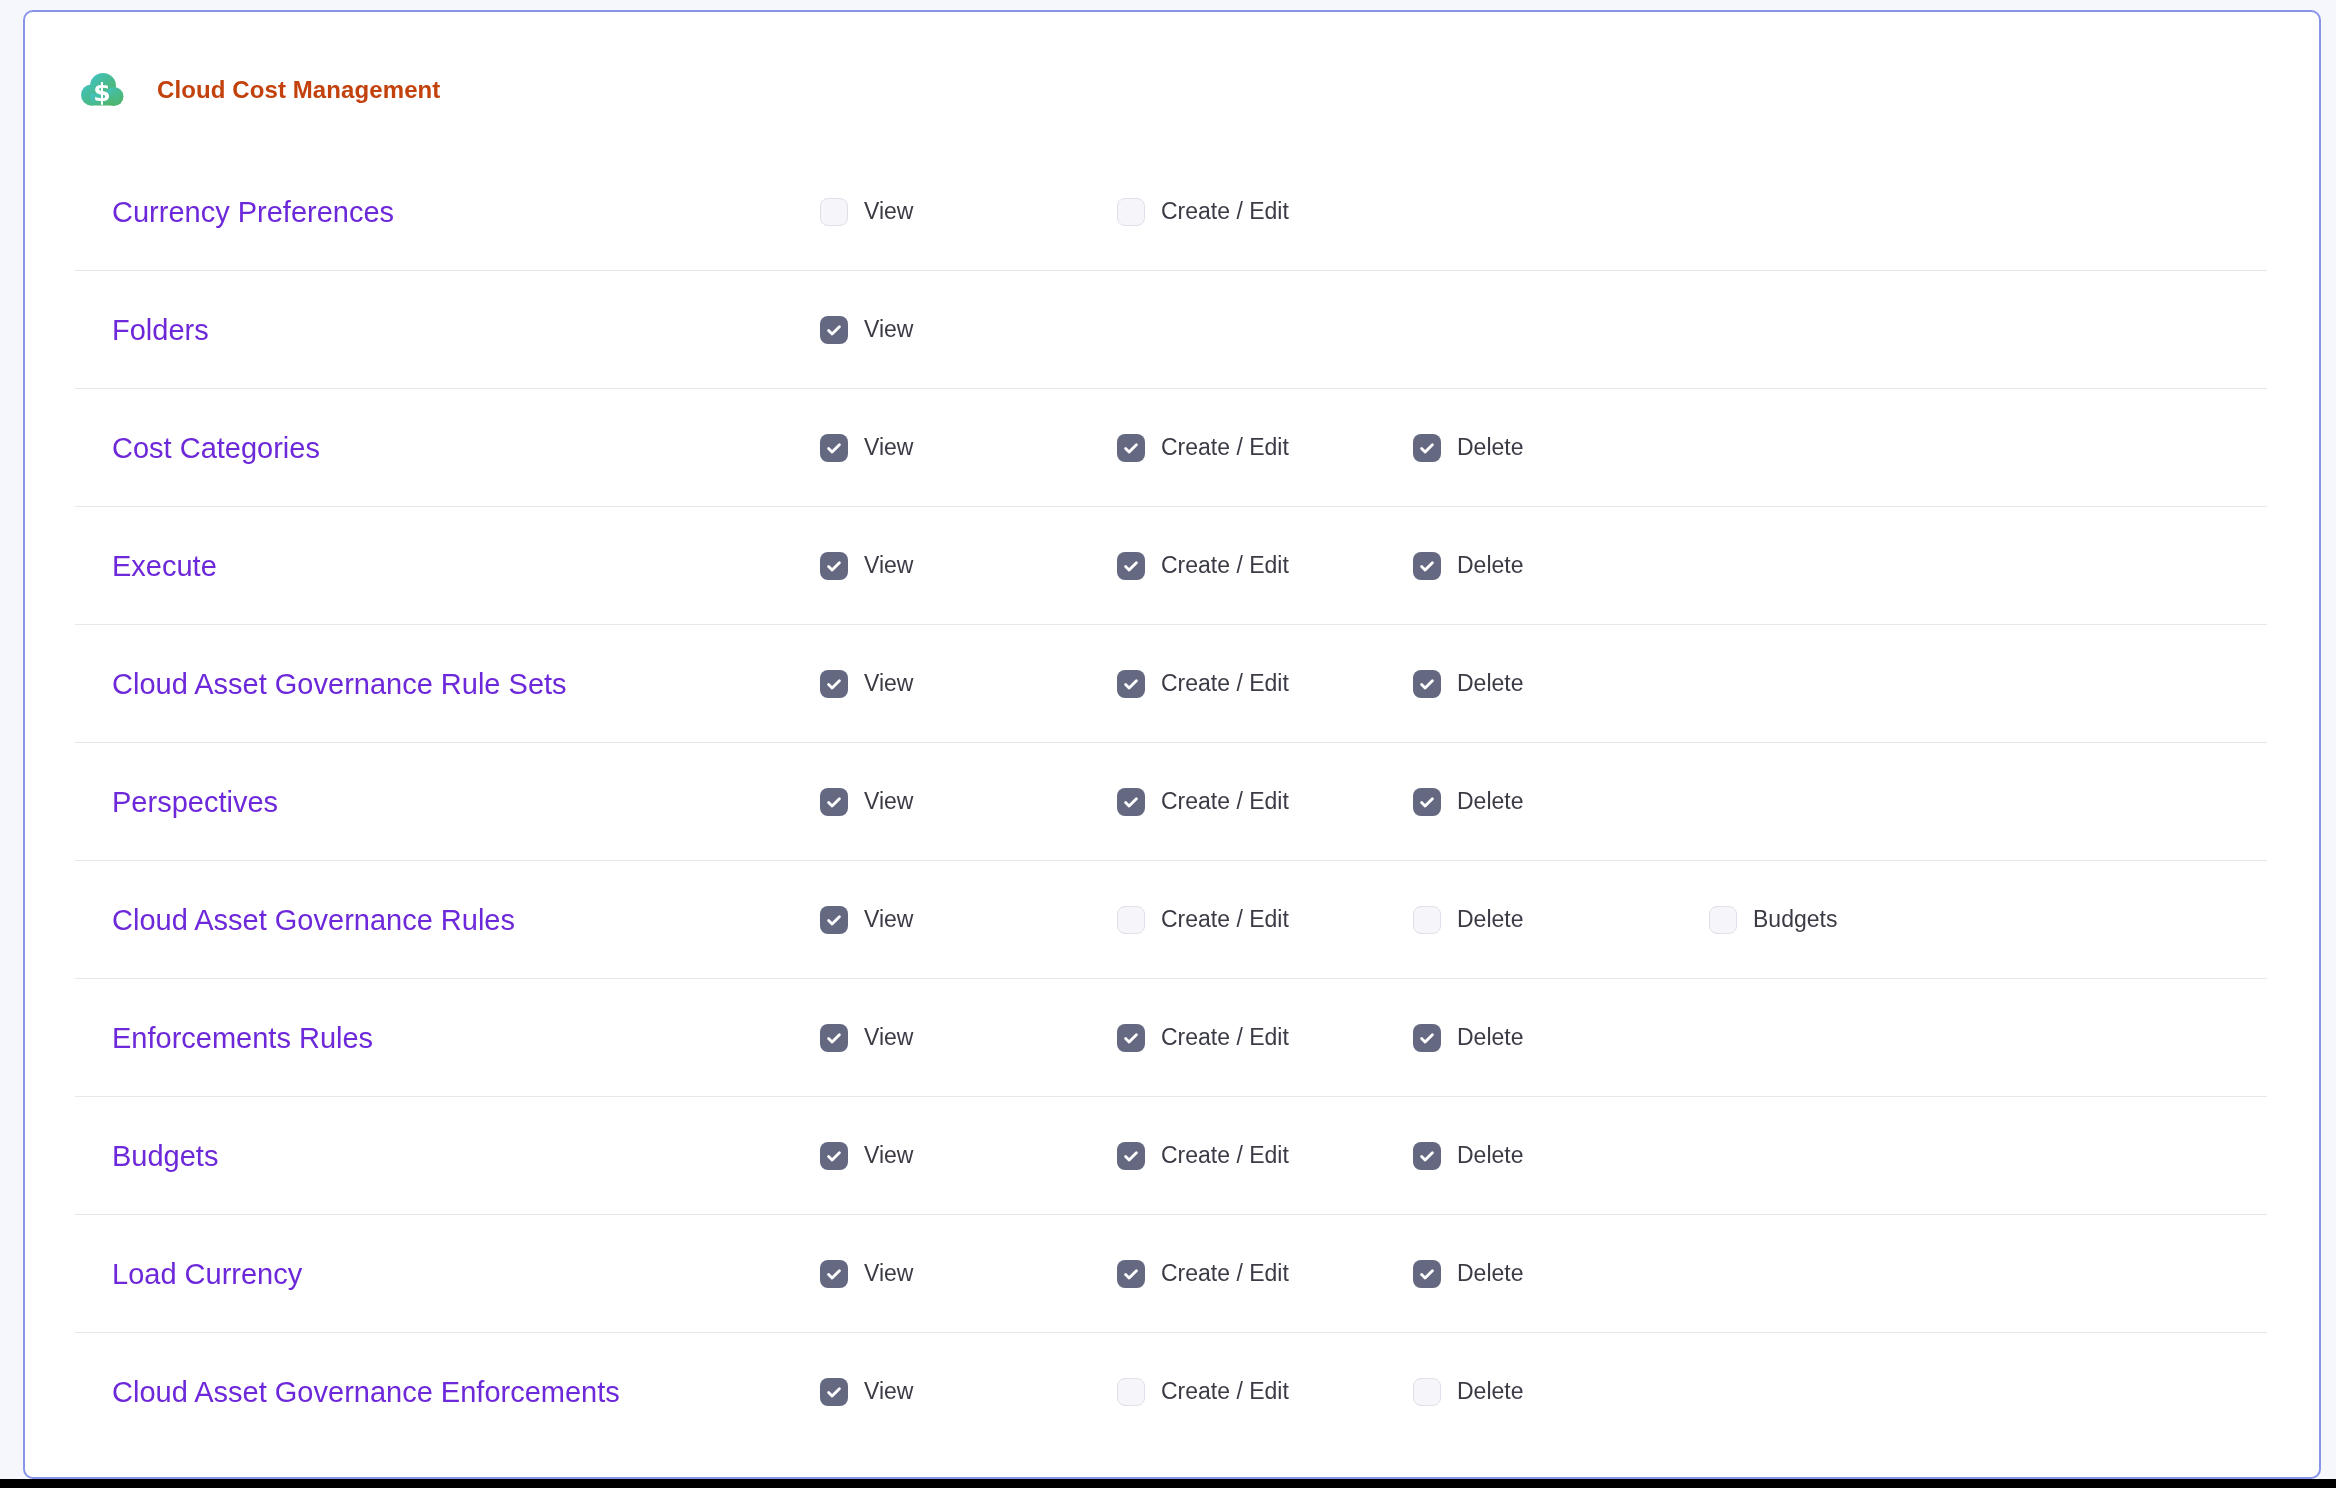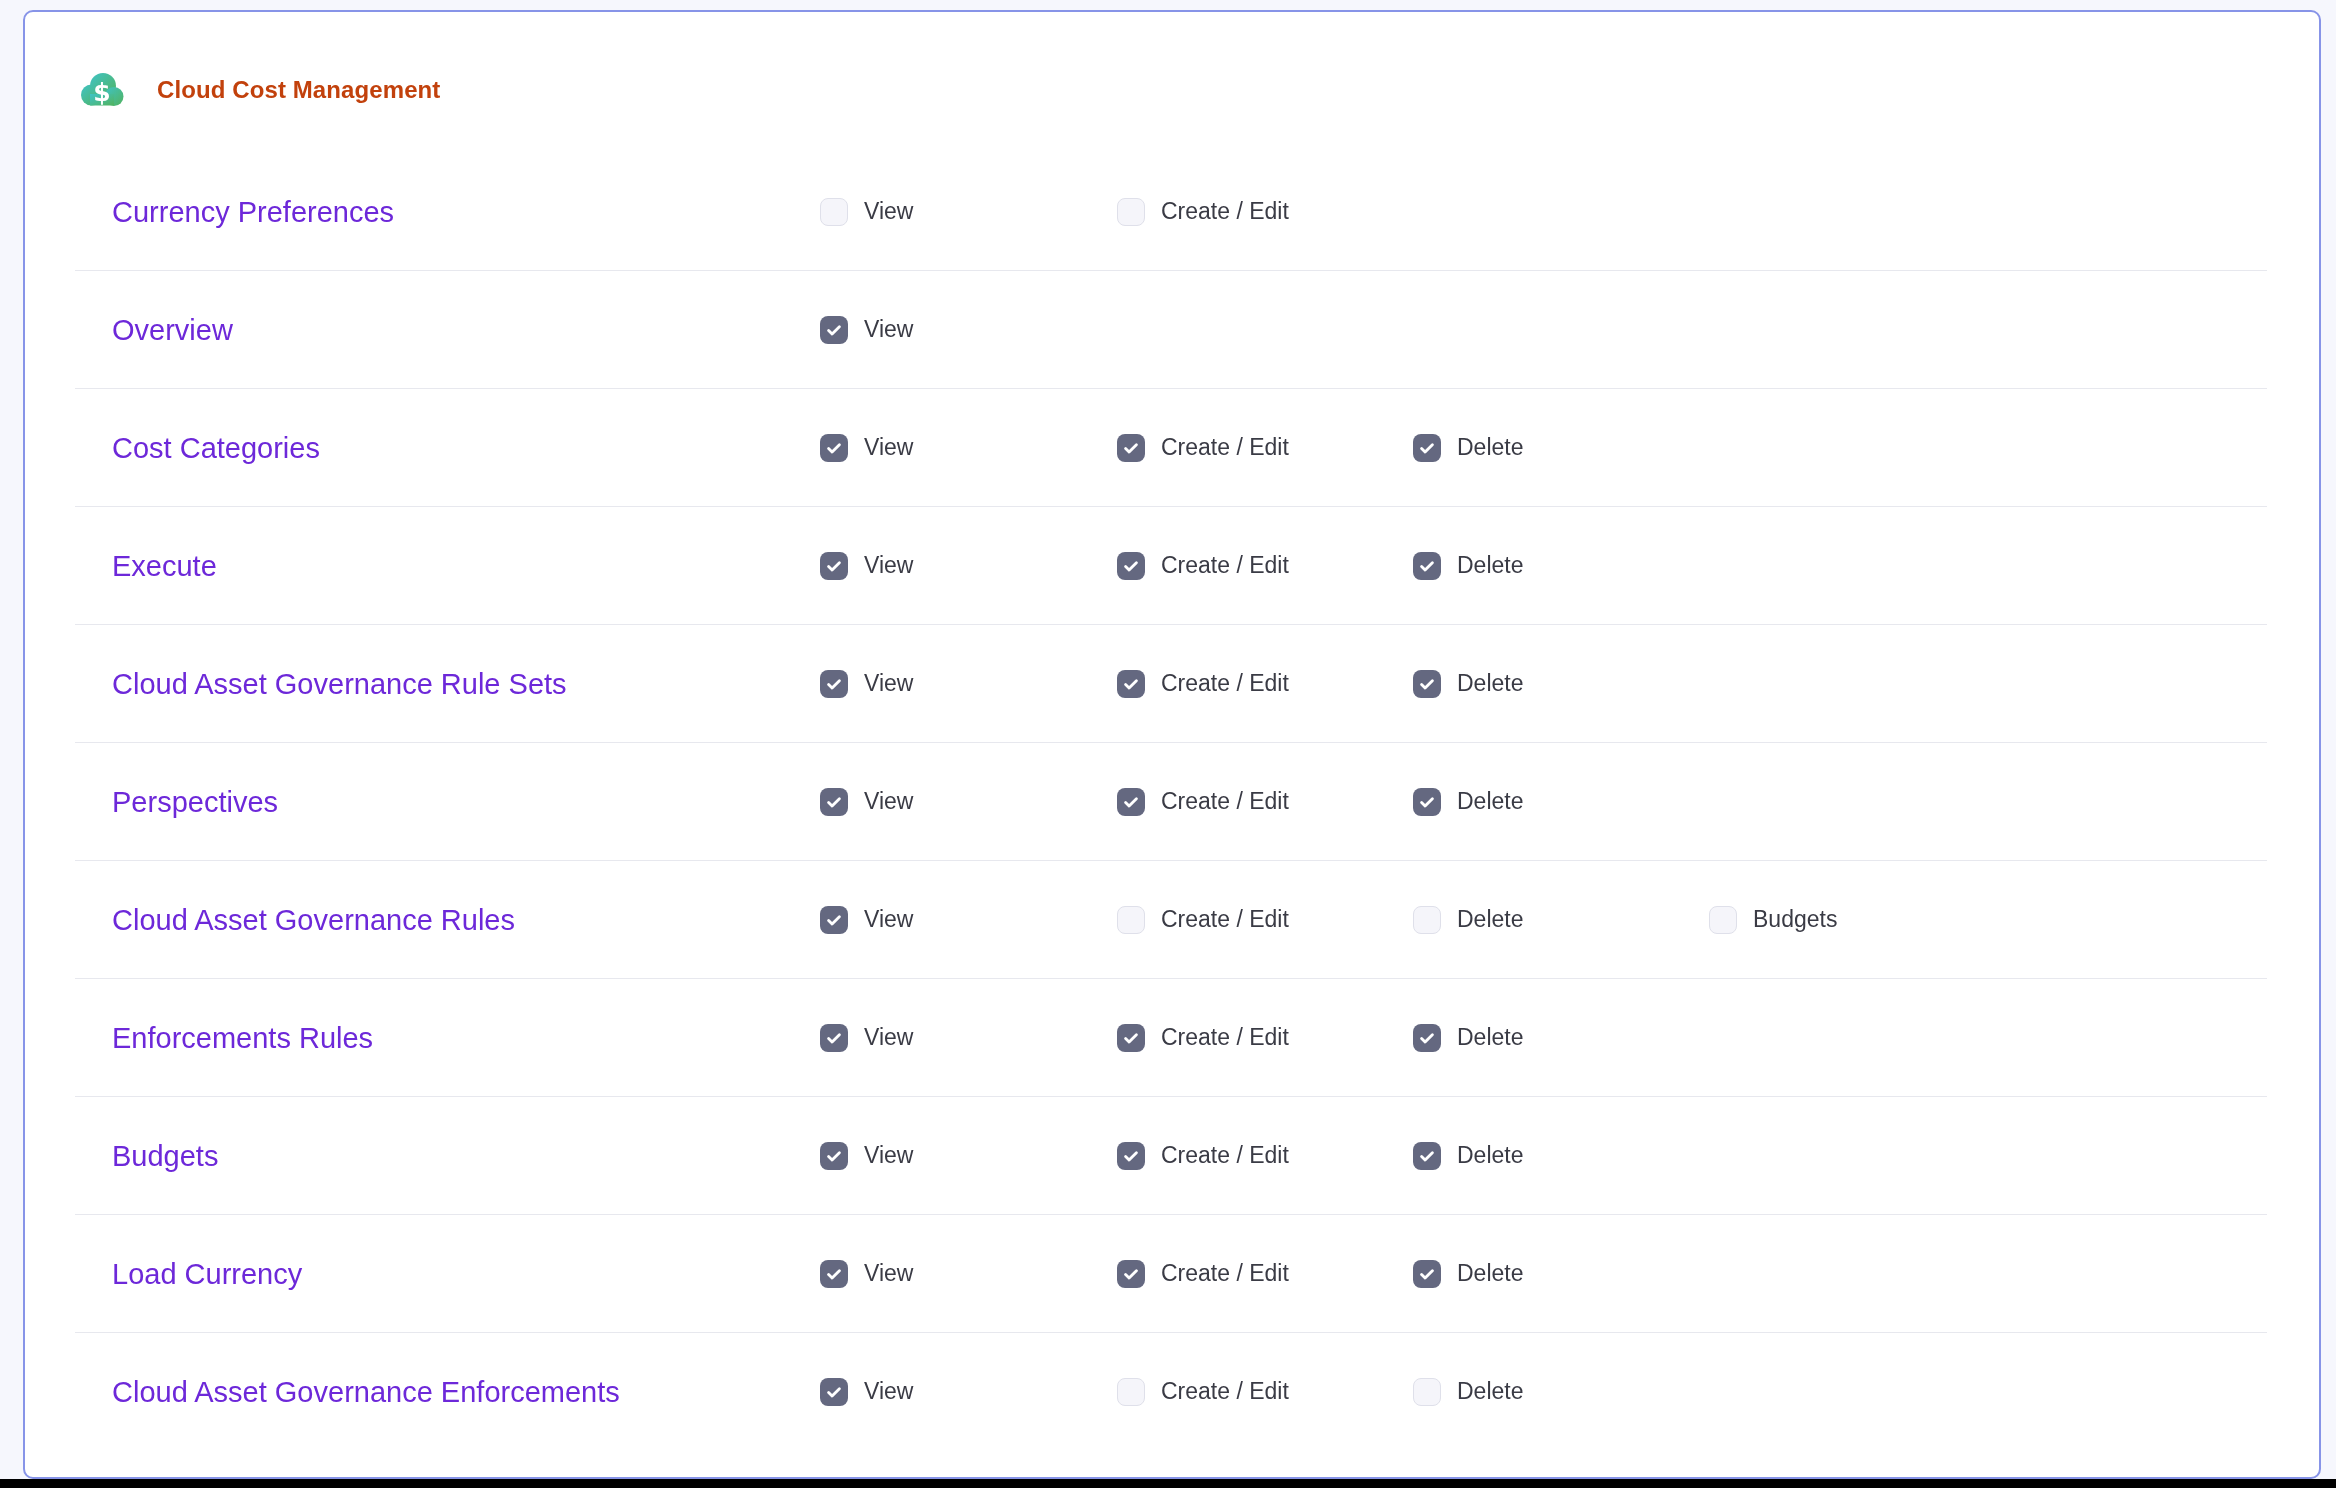--- a/index.html
+++ b/index.html
@@ -150,21 +150,21 @@
           <div class="cell" style="left: 745px;">
             <span class="checkbox unchecked" role="checkbox" aria-checked="false"></span>
             <span class="cblabel">View</span>
           </div>
           <div class="cell" style="left: 1042px;">
             <span class="checkbox unchecked" role="checkbox" aria-checked="false"></span>
             <span class="cblabel">Create / Edit</span>
           </div>
         </div>
         <div class="row">
-          <div class="resource">Overview</div>
+          <div class="resource">Folders</div>
           <div class="cell" style="left: 745px;">
             <span class="checkbox checked" role="checkbox" aria-checked="true">
               <svg viewBox="0 0 24 24">
                 <path d="M5.5 12.6l4.2 4.3L18.5 8" fill="none" stroke="#FFFFFF" stroke-width="3.4" stroke-linecap="round" stroke-linejoin="round"></path>
               </svg>
             </span>
             <span class="cblabel">View</span>
           </div>
         </div>
         <div class="row">

